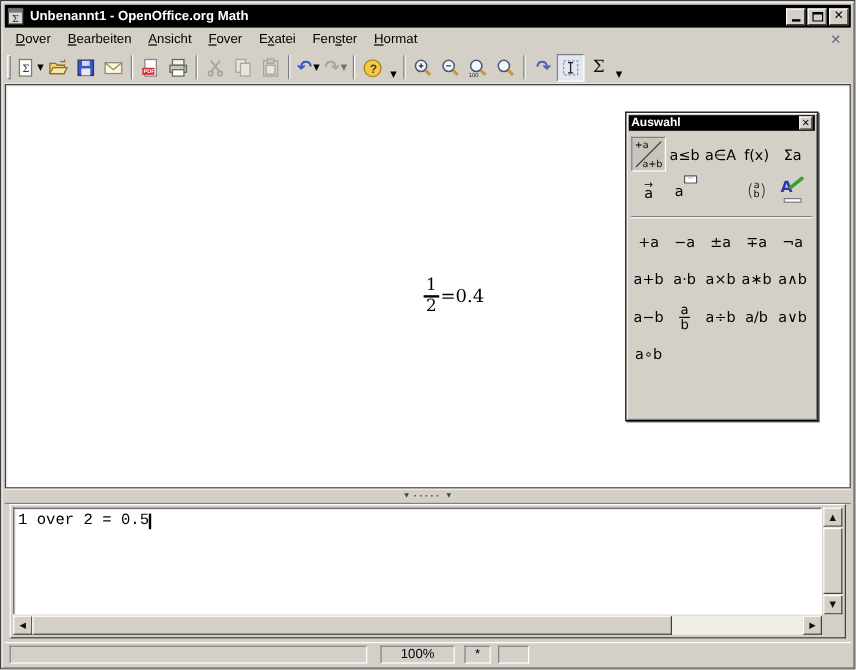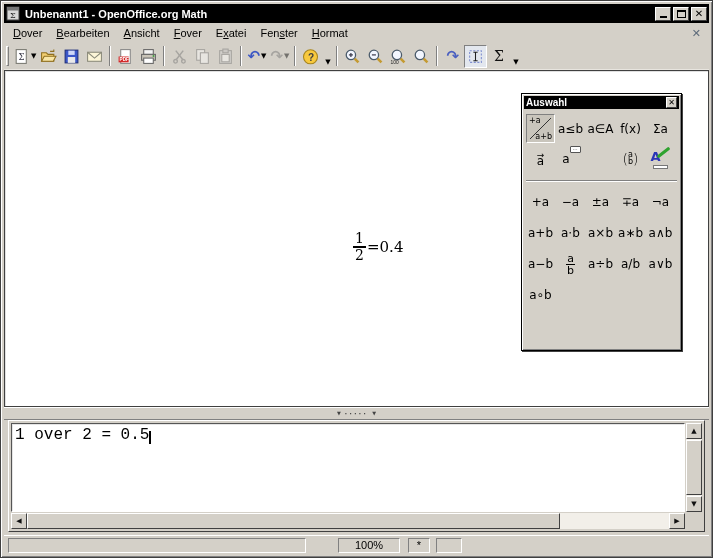--- a/index.html
+++ b/index.html
@@ -103,21 +103,21 @@
   .split-grip{ display:flex; align-items:center; gap:4px; color:#444; }
   .split-grip .t{ font-size:5px; line-height:1; font-family:"DejaVu Sans",sans-serif; }
   .split-grip .d{ font-size:8px; letter-spacing:2px; line-height:1; font-weight:bold; }
 
   
   .cmdpane{ height:112px; flex:0 0 auto; margin:0 4px; background:#d4d0c8;
     border:1px solid; border-color:#fff #404040 #404040 #fff; padding:2px;
     display:grid; grid-template-columns:1fr 17px; grid-template-rows:1fr 17px; }
   .cmd-text{ background:#fff; border:1px solid; border-color:#555 #fff #fff #555;
     box-shadow: inset 1px 1px 0 rgba(0,0,0,.1);
-    font-family:"Liberation Mono", monospace; font-size:16px; padding:2px 3px; overflow:hidden; white-space:pre; }
+    font-family:"Liberation Mono", monospace; font-size:13px; padding:2px 3px; overflow:hidden; white-space:pre; }
   .caret{ display:inline-block; width:1.5px; height:13px; background:#000; vertical-align:text-bottom; }
 
   .sb-btn{ width:16px; height:16px; background:#d4d0c8; border:1px solid; border-color:#fff #404040 #404040 #fff;
     display:flex; align-items:center; justify-content:center; flex:0 0 auto; cursor:default; }
   .sb-btn span{ font-size:7px; line-height:1; font-family:"DejaVu Sans",sans-serif; color:#111; }
   .vscroll{ display:flex; flex-direction:column; margin-left:1px; }
   .vscroll .track{ flex:1 1 auto; background:#f2efe9; position:relative; }
   .vscroll .thumb{ position:absolute; left:0; top:2%; width:100%; height:96%;
     background:#d4d0c8; border:1px solid; border-color:#fff #404040 #404040 #fff; cursor:default; }
   .hscroll{ display:flex; margin-top:1px; }
@@ -489,18 +489,18 @@
       <span class="sb-btn">
           <span>▶</span>
         </span>
     </div>
     <div class="corner"></div>
   </div>
 
   <div class="statusgap"></div>
   <div class="statusbar" id="statusbar">
       <span class="spanel" style="width: 298px;"></span>
-      <span class="spanel" style="width: 62px; margin-left: 29px;">100%</span>
+      <span class="spanel" style="width: 62px; margin-left: 8px;">100%</span>
       <span class="spanel" style="width: 22px; margin-left: 5px;">*</span>
       <span class="spanel" style="width: 26px; margin-left: 3px;"></span>
     </div>
 
 </div>
 
 </body></html>

